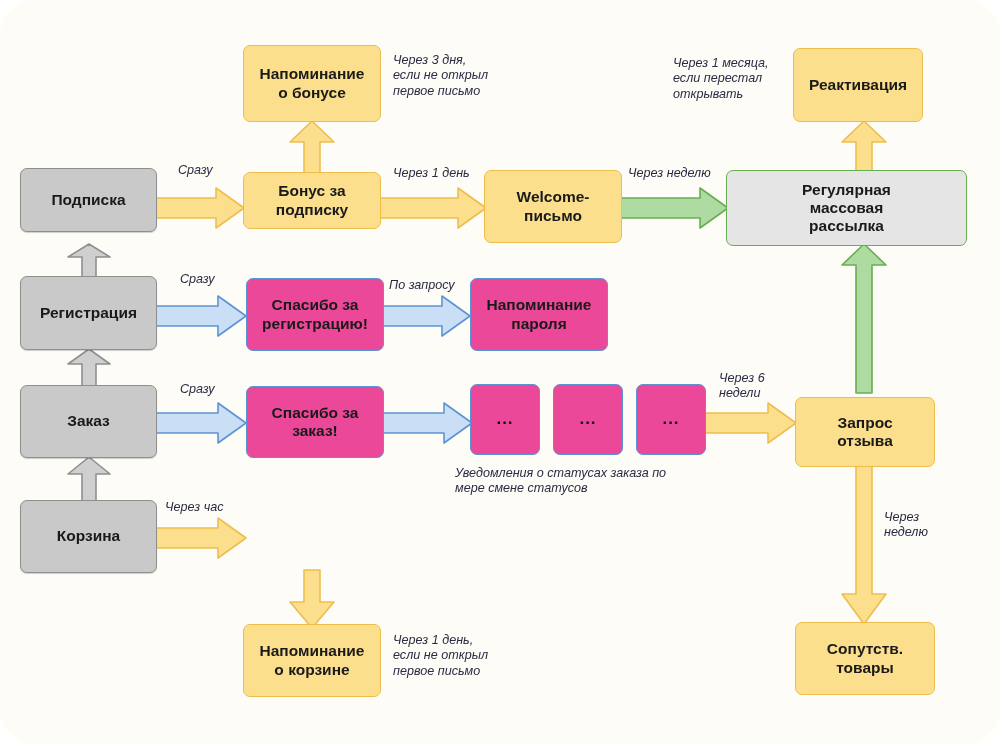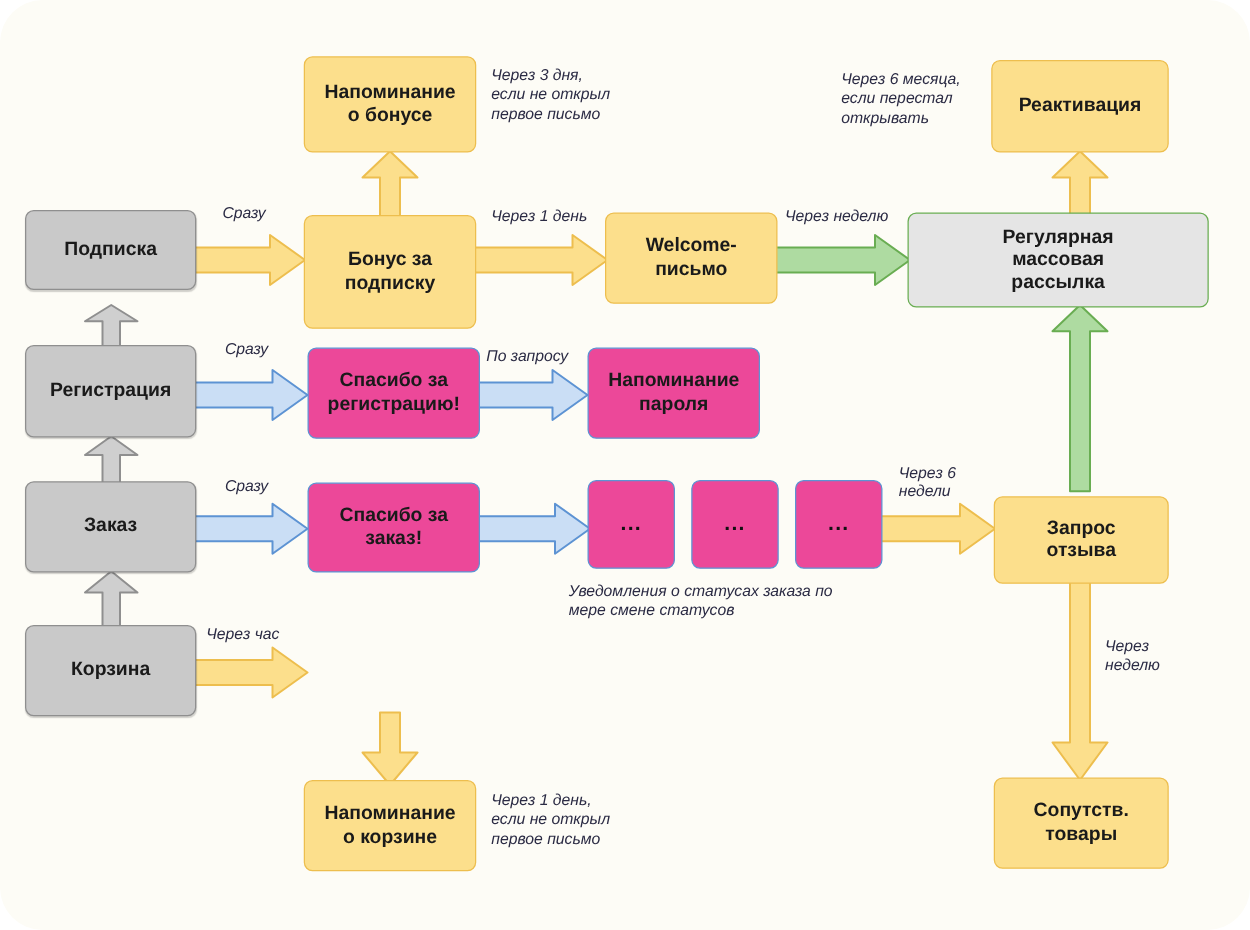--- a/index.html
+++ b/index.html
@@ -131,25 +131,25 @@
     </svg>
   </div>
 
   <div class="box gray" style="left:20px;top:168px;width:137px;height:64px;">Подписка</div>
   <div class="box gray" style="left:20px;top:276px;width:137px;height:74px;">Регистрация</div>
   <div class="box gray" style="left:20px;top:385px;width:137px;height:73px;">Заказ</div>
   <div class="box gray" style="left:20px;top:500px;width:137px;height:73px;">Корзина</div>
 
   <div class="box yellow" style="left:243px;top:45px;width:138px;height:77px;white-space:pre-line;">Напоминание
 о бонусе</div>
-  <div class="box yellow" style="left:243px;top:172px;width:138px;height:91px;white-space:pre-line;">Бонус за
+  <div class="box yellow" style="left:243px;top:172px;width:138px;height:57px;white-space:pre-line;">Бонус за
 подписку</div>
   <div class="box yellow" style="left:484px;top:170px;width:138px;height:73px;white-space:pre-line;">Welcome-
 письмо</div>
-  <div class="box yellow" style="left:793px;top:48px;width:142px;height:74px;white-space:pre-line;">Реактивация</div>
+  <div class="box yellow" style="left:793px;top:48px;width:130px;height:74px;white-space:pre-line;">Реактивация</div>
   <div class="box green" style="left:726px;top:170px;width:241px;height:76px;white-space:pre-line;">Регулярная
 массовая
 рассылка</div>
 
   <div class="box blue" style="left:246px;top:278px;width:138px;height:73px;white-space:pre-line;">Спасибо за
 регистрацию!</div>
   <div class="box blue" style="left:470px;top:278px;width:138px;height:73px;white-space:pre-line;">Напоминание
 пароля</div>
 
   <div class="box blue" style="left:246px;top:386px;width:138px;height:72px;white-space:pre-line;">Спасибо за
@@ -164,21 +164,21 @@
 о корзине</div>
   <div class="box yellow" style="left:795px;top:622px;width:140px;height:73px;white-space:pre-line;">Сопутств.
 товары</div>
 
   <div class="note" style="left:178px;top:163px;">Сразу</div>
 
   <div class="note" style="left:393px;top:53px;">Через 3 дня,
 если не открыл
 первое письмо</div>
 
-  <div class="note" style="left:673px;top:56px;">Через 6 месяца,
+  <div class="note" style="left:673px;top:56px;">Через 1 месяца,
 если перестал
 открывать</div>
 
   <div class="note" style="left:393px;top:166px;">Через 1 день</div>
 
   <div class="note" style="left:628px;top:166px;">Через неделю</div>
 
   <div class="note" style="left:180px;top:272px;">Сразу</div>
 
   <div class="note" style="left:389px;top:278px;">По запросу</div>

